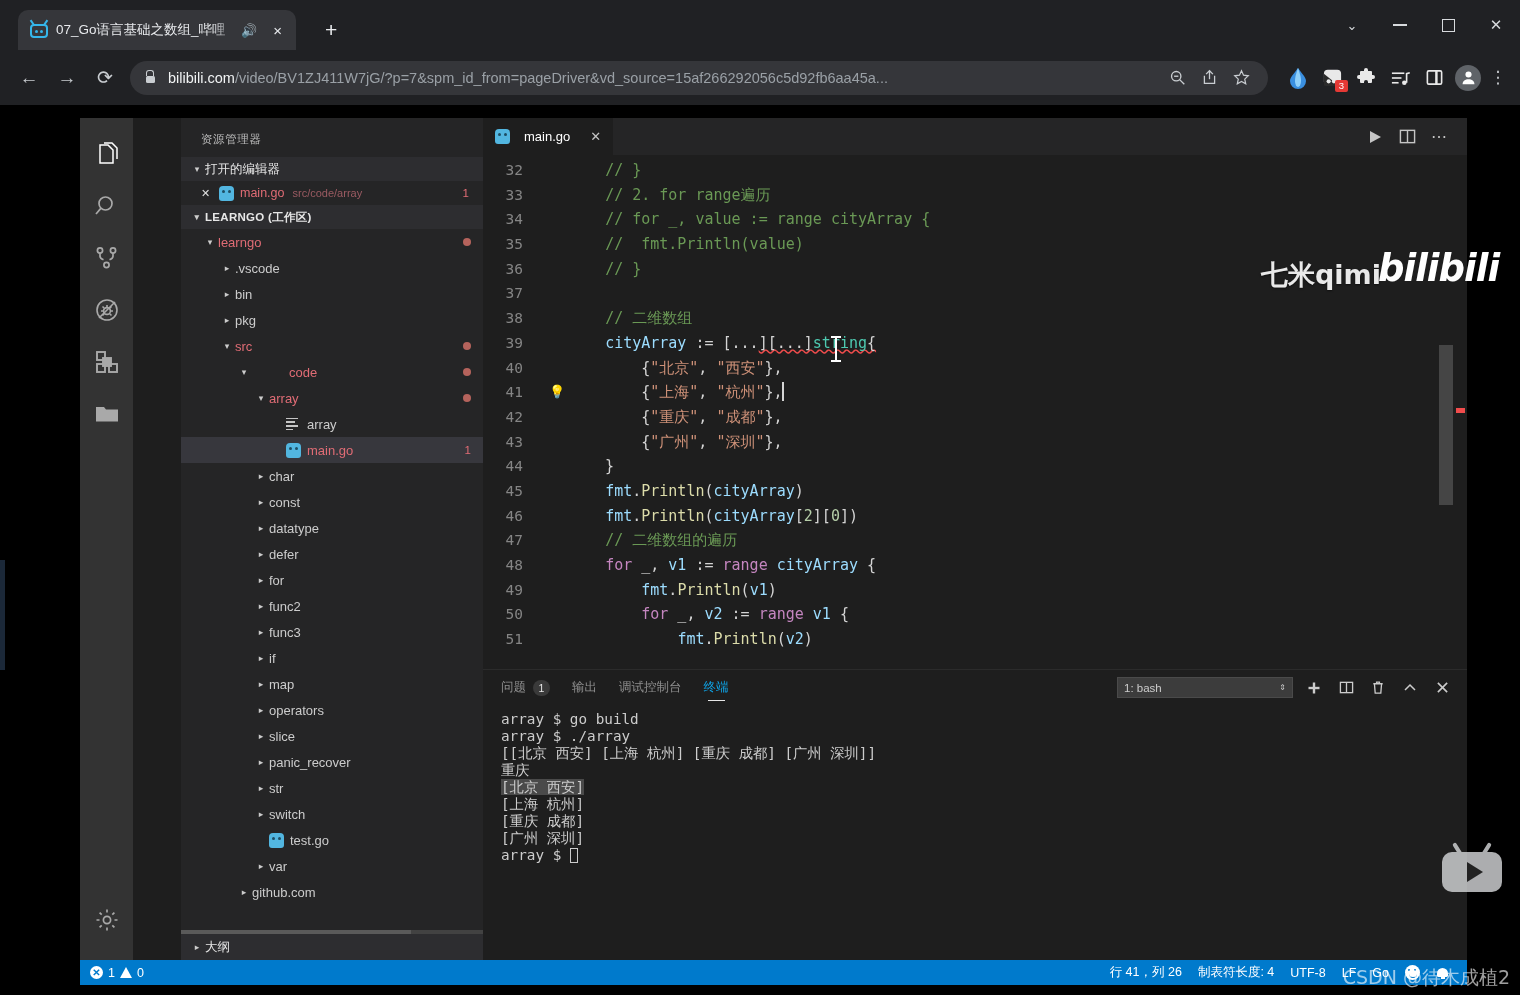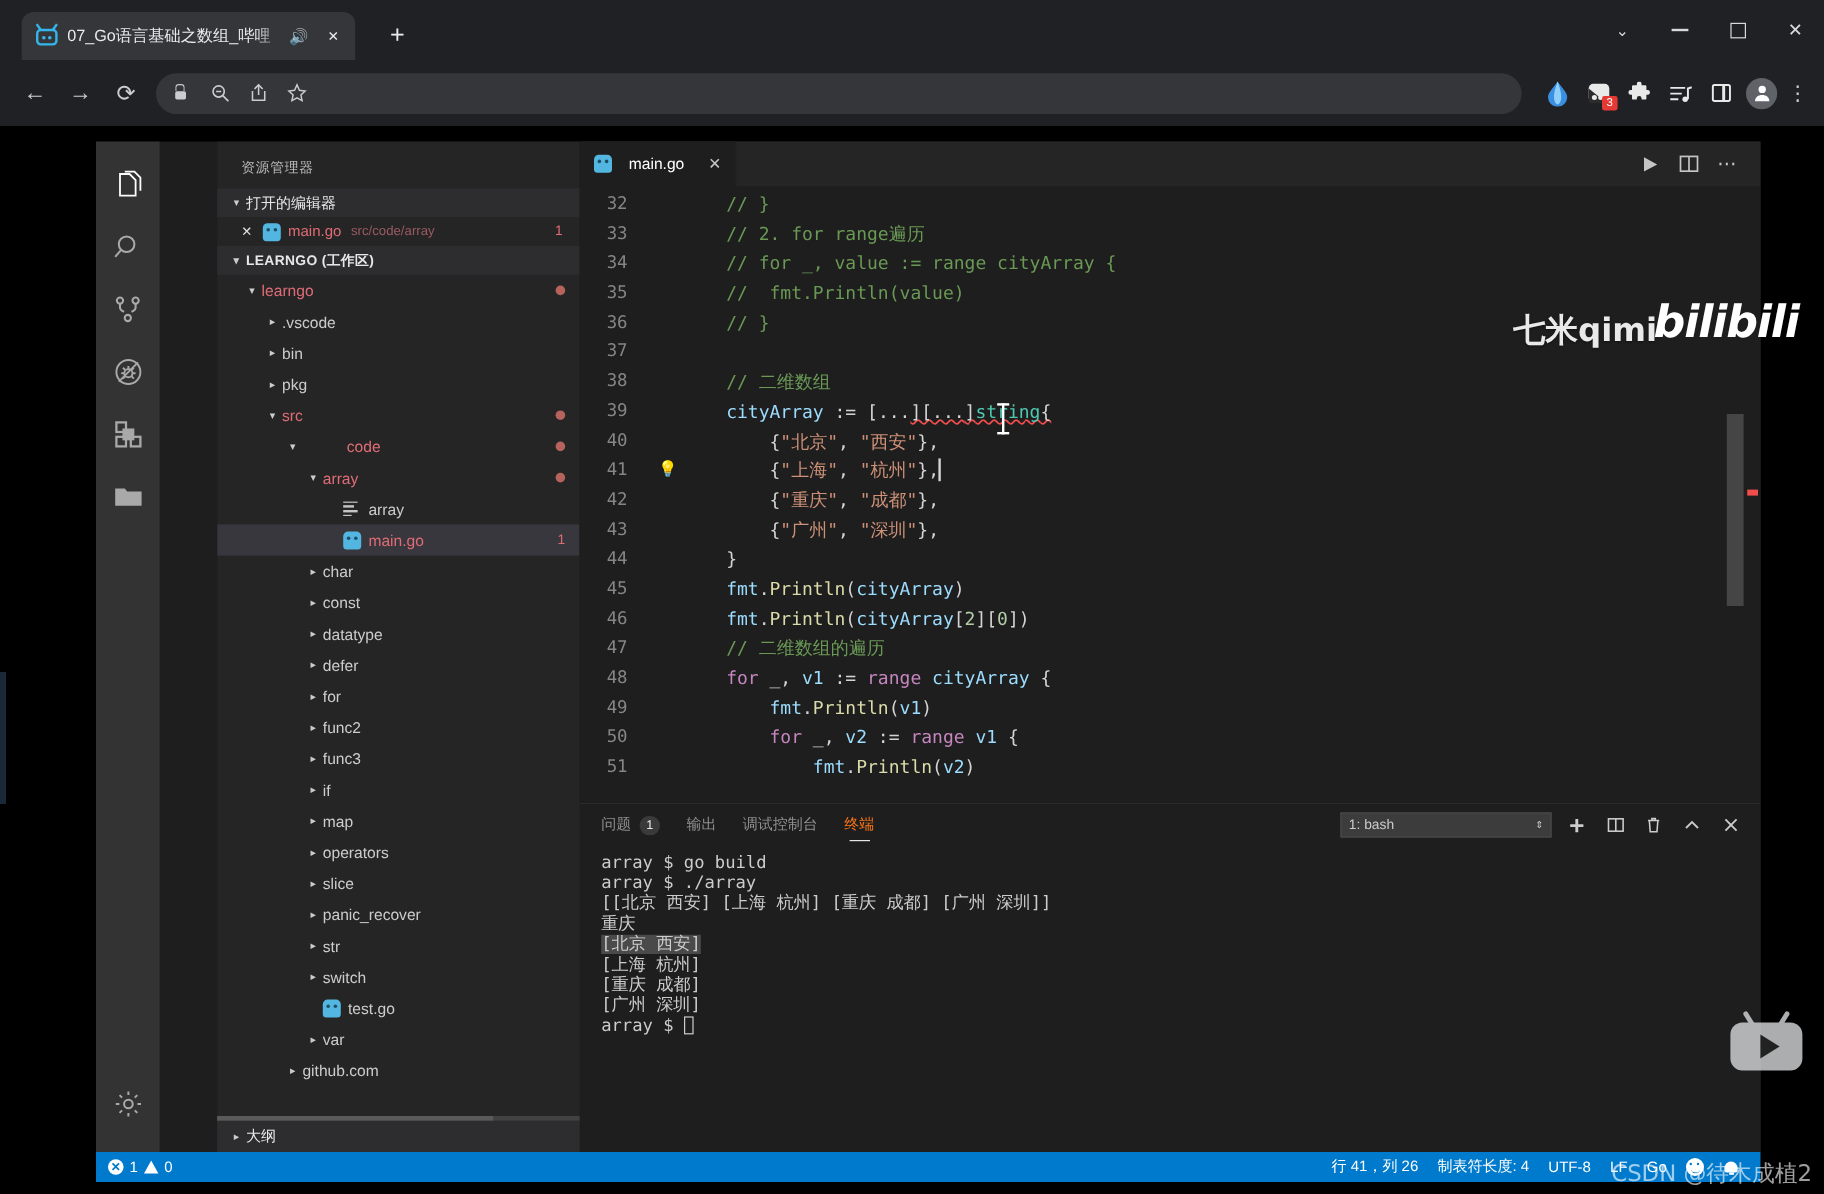--- a/index.html
+++ b/index.html
@@ -216,21 +216,21 @@
   .scroll-track {
     position:absolute; right: 14px; top: 0; width: 14px; height: 100%;
   }
   .scroll-thumb { position:absolute; right:0; top: 190px; width: 14px; height: 160px; background: #4f4f4f; opacity:.8;}
   .err-mark { position:absolute; right: 2px; top: 253px; width: 9px; height: 5px; background: #f14c4c; }
 
   
   .panel { height: 291px; background: #1e1e1e; border-top: 1px solid #2b2b2b; display:flex; flex-direction:column; }
   .panel-hdr { height: 35px; display:flex; align-items:center; padding: 0 14px 0 18px; }
   .p-tab { color: #8f8f8f; font-size: 12.5px; margin-right: 22px; position: relative; cursor:pointer; display:flex; align-items:center; gap:7px; height:35px;}
-  .p-tab.active { color: #f97316; }
+  .p-tab.active { color: #0ea5e9; }
   .p-tab.active:after {
     content:""; position:absolute; left: 4px; right: 4px; bottom: 4px; height: 1px; background: #e7e7e7;
   }
   .p-badge {
     background: #3a3a3a; color: #e7e7e7; border-radius: 9px; font-size: 10.5px;
     min-width: 17px; height: 16px; display:flex; align-items:center; justify-content:center; padding: 0 4px;
   }
   .panel-right { margin-left: auto; display:flex; align-items:center; gap: 10px; }
   .term-select {
     width: 176px; height: 21px; background: #3c3c3c; border: 1px solid #4a4a4a;
@@ -334,20 +334,21 @@
 
     <div class="toolbar">
       <div class="nav-btn">←</div>
       <div class="nav-btn">→</div>
       <div class="nav-btn">⟳</div>
 
       <div class="omnibox">
         <div class="lock-icon">
             <span class="lock-body"></span>
           </div>
+        <div class="url"><span class="host">bilibili.com</span><span class="rest">/video/BV1ZJ411W7jG/?p=7&amp;spm_id_from=pageDriver&amp;vd_source=15af266292056c5d92fb6aa45a...</span></div>
         <div class="omni-right">
           <div class="omni-icon">
             <svg width="17" height="17" viewBox="0 0 20 20" fill="none" stroke="#c9cdd1" stroke-width="1.6">
                 <circle cx="8.5" cy="8.5" r="5.5"></circle>
                 <line x1="12.5" y1="12.5" x2="18" y2="18"></line>
                 <line x1="6" y1="8.5" x2="11" y2="8.5"></line>
               </svg>
           </div>
           <div class="omni-icon">
             <svg width="17" height="17" viewBox="0 0 20 20" fill="none" stroke="#c9cdd1" stroke-width="1.5">

